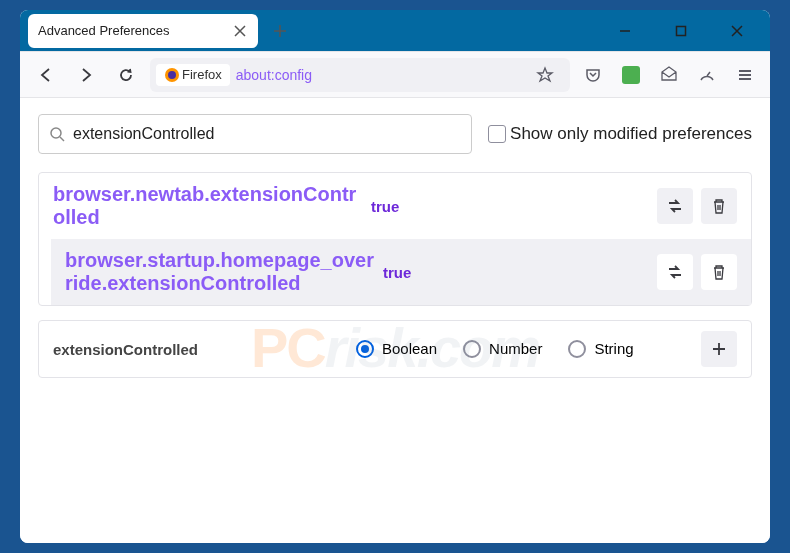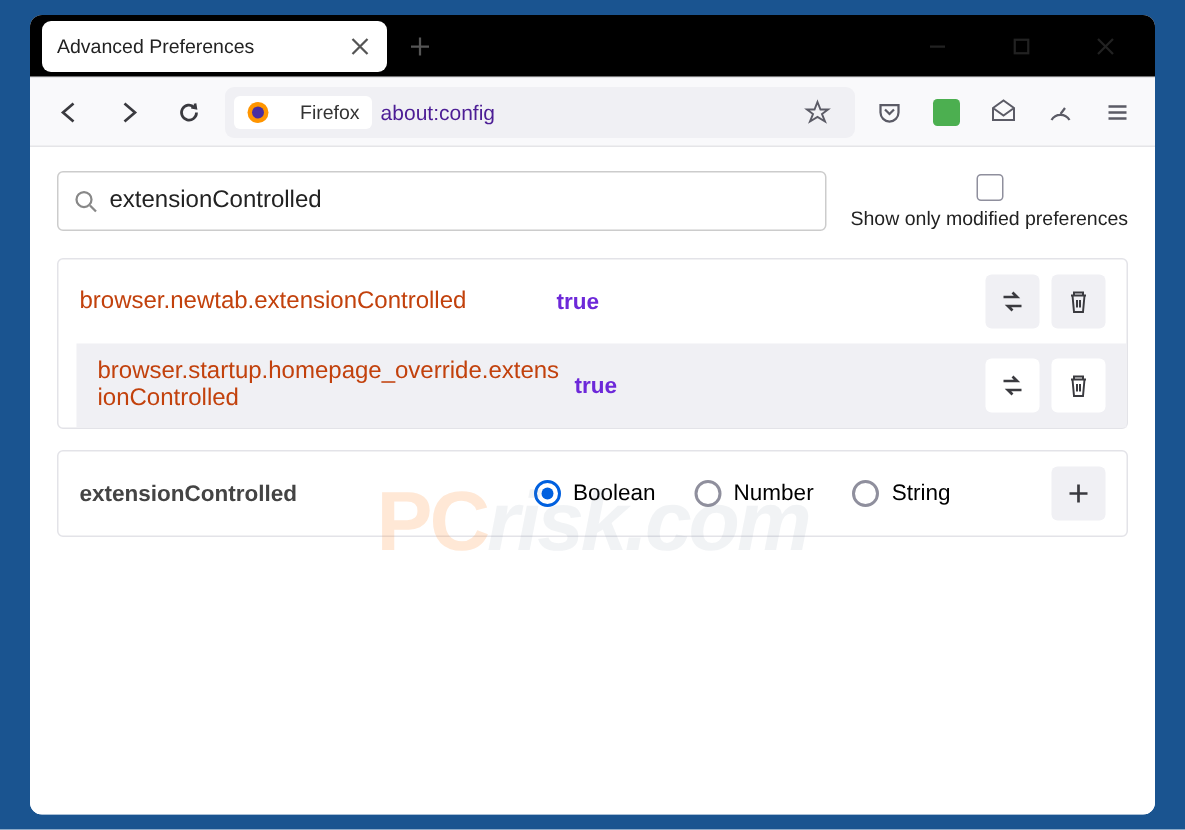--- a/index.html
+++ b/index.html
@@ -16,21 +16,21 @@
       position: absolute;
       top: 10px; left: 20px; right: 20px; bottom: 10px;
       background: #fff;
       border-radius: 8px;
       display: flex;
       flex-direction: column;
       overflow: hidden;
     }
     .titlebar {
       height: 42px;
-      background: #000000;
+      background: #0369a1;
       display: flex;
       align-items: center;
       border-bottom: 1px solid #e5e5e8;
     }
     .tab {
       margin-left: 8px;
       height: 34px;
       width: 230px;
       background: #fff;
       border-radius: 6px;
@@ -63,26 +63,26 @@
       align-items: center;
       padding: 0 6px;
       gap: 6px;
     }
     .urlbar-badge {
       background: #fff;
       border-radius: 4px;
       padding: 3px 8px;
       display: flex;
       align-items: center;
-      gap: 20px;
+      gap: 2px;
       font-size: 13px;
       color: #333;
     }
     .ff-icon { width: 16px; height: 16px; display: inline-block; }
-    .url-text { flex: 1; font-size: 14px; color: #4c1d95; }
+    .url-text { flex: 1; font-size: 14px; color: #8b5cf6; }
     .urlbar-right { margin-left: auto; display: flex; align-items: center; gap: 4px; padding-right: 4px; }
     .tb-icon { width: 30px; height: 30px; display: flex; align-items: center; justify-content: center; cursor: pointer; color: #5b5b66; }
     .ext-green { width: 18px; height: 18px; background: #4caf50; border-radius: 3px; }
     .content {
       flex: 1;
       background: #fff;
       padding: 16px 18px;
       position: relative;
     }
     .search-row { display: flex; align-items: center; gap: 16px; margin-bottom: 18px; }
@@ -94,32 +94,32 @@
       display: flex;
       align-items: center;
       padding: 0 10px;
       gap: 8px;
     }
     .search-box input {
       flex: 1; border: none; outline: none;
       font-size: 16px; color: #222;
       background: transparent;
     }
-    .show-only { display: flex; align-items: center; gap: 4px; font-size: 13px; color: #222; cursor: pointer; flex-direction: column; }
+    .show-only { display: flex; align-items: center; gap: 4px; font-size: 17px; color: #222; cursor: pointer; }
     .checkbox { width: 18px; height: 18px; border: 1px solid #8f8f9d; border-radius: 3px; }
     .pref-table { border: 1px solid #e3e3e8; border-radius: 4px; }
     .pref-row {
       display: flex;
       align-items: center;
       padding: 10px 14px;
       min-height: 48px;
       gap: 8px;
     }
     .pref-row.alt { background: #f0f0f4; margin-left: 12px; }
-    .pref-name { width: 310px; font-weight: 400; font-size: 16px; color: #c2410c; word-break: break-all; }
+    .pref-name { width: 310px; font-weight: 700; font-size: 20px; color: #8b5cf6; word-break: break-all; }
     .pref-value { flex: 1; font-weight: 700; font-size: 15px; color: #6d28d9; }
     .action-btn {
       width: 36px; height: 36px;
       background: #f0f0f4;
       border-radius: 4px;
       display: flex; align-items: center; justify-content: center;
       cursor: pointer; color: #3a3a3f;
     }
     .pref-row.alt .action-btn { background: #fff; }
     .new-pref {

